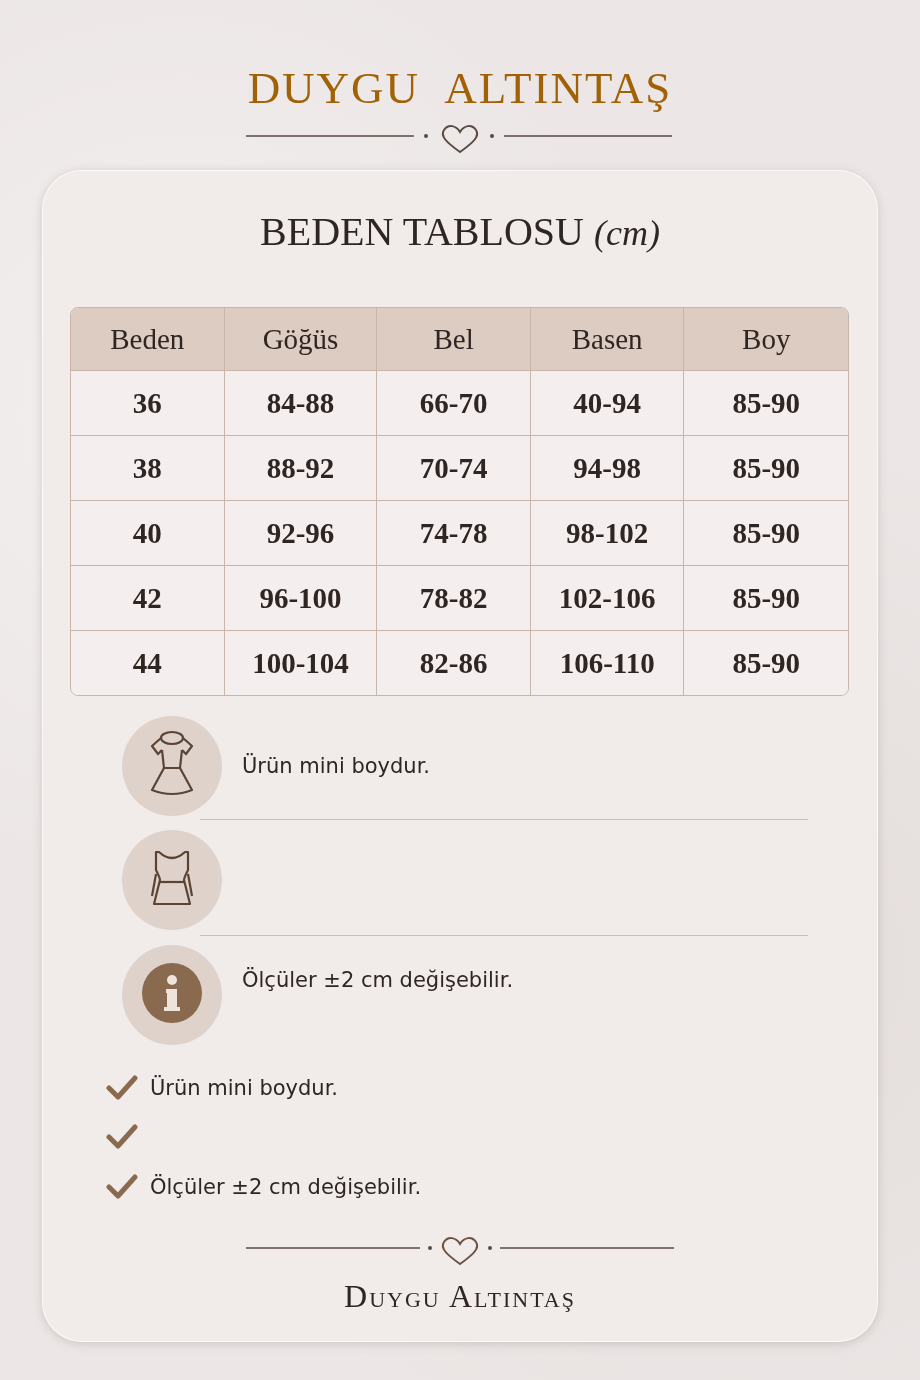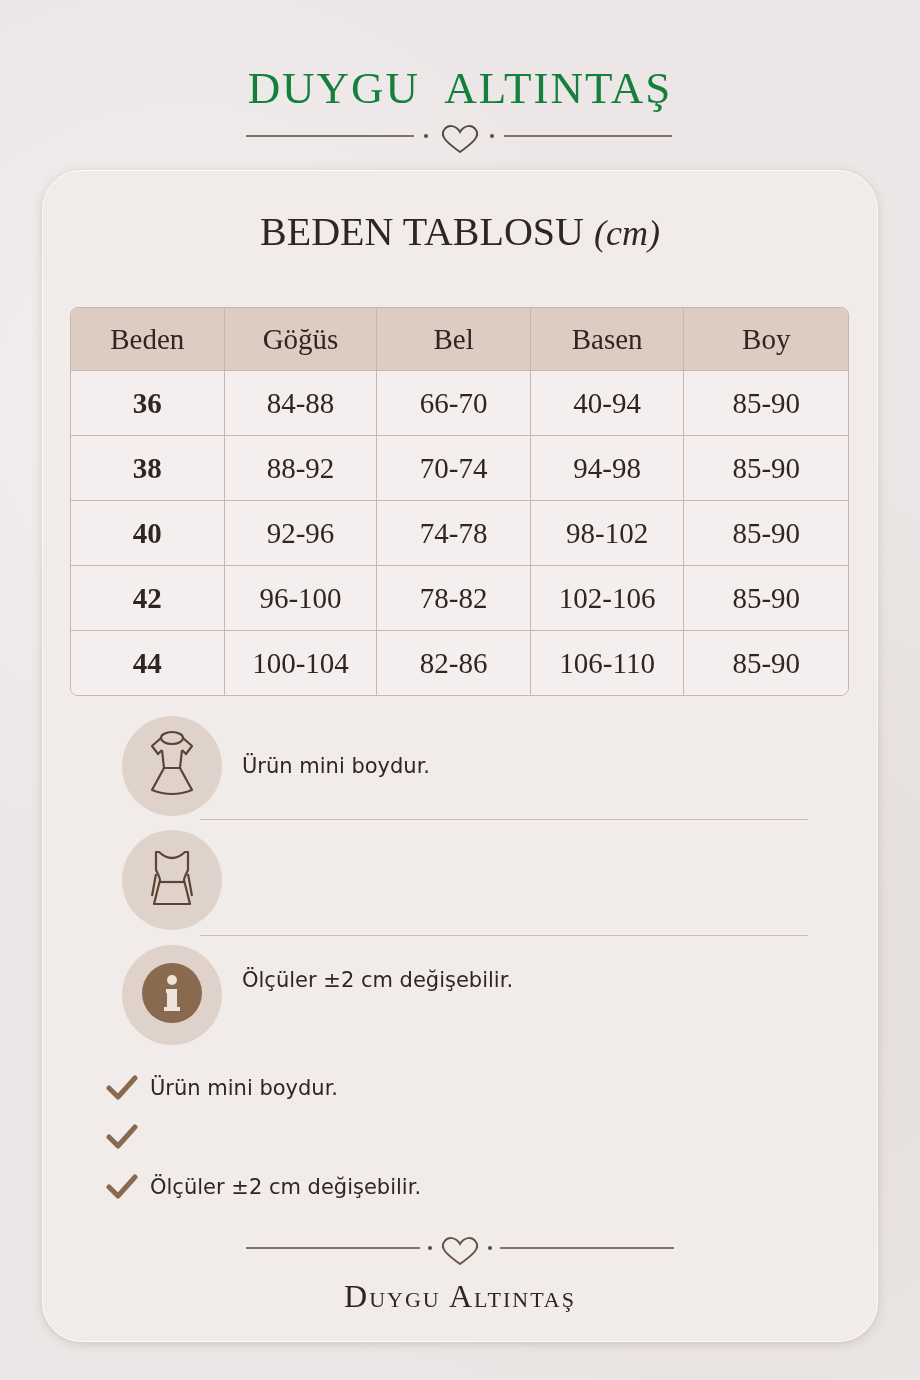--- a/index.html
+++ b/index.html
@@ -7,21 +7,21 @@
     width: 920px; height: 1380px; position: relative; overflow: hidden;
     background: #ece7e6;
     background-image:
       radial-gradient(circle at 20% 30%, rgba(255,255,255,0.35) 0, rgba(255,255,255,0) 40%),
       radial-gradient(circle at 80% 70%, rgba(210,200,198,0.35) 0, rgba(210,200,198,0) 45%);
     color: #2f2623;
   }
   .brand-top {
     position: absolute; top: 62px; left: 0; width: 920px; text-align: center;
     font-family: "Liberation Serif", serif; font-size: 45px; letter-spacing: 2px;
-    color: #15803d;
+    color: #a16207;
   }
   .ornament {
     position: absolute; left: 0; width: 920px; height: 30px;
   }
   .ornament svg { display: block; margin: 0 auto; }
   .card {
     position: absolute; left: 42px; top: 170px; width: 836px; height: 1172px;
     border-radius: 40px;
     background: #f1ebea;
     box-shadow: 0 2px 10px rgba(120,100,95,0.25), inset 0 0 0 1px rgba(255,255,255,0.7);
@@ -33,21 +33,21 @@
   .table-title .unit { font-style: italic; font-size: 36px; }
   .size-table {
     position: absolute; left: 70px; top: 287px; width: 779px;
     border-collapse: separate; border-spacing: 0;
     border: 1px solid #c9b6ab; border-radius: 8px; overflow: hidden;
     font-family: "Liberation Serif", serif;
     margin-top: 20px;
   }
   .size-table th, .size-table td {
     text-align: center; border-right: 1px solid #c9b6ab; border-bottom: 1px solid #c9b6ab;
-    font-size: 29px; color: #2f2623; padding: 0;
+    font-size: 29px; color: #2f2623; padding: 0; font-weight: bold;
   }
   .size-table th:last-child, .size-table td:last-child { border-right: none; }
   .size-table tr:last-child td { border-bottom: none; }
   .size-table th { background: #ddccc1; height: 62px; font-weight: normal; }
   .size-table td { background: #f4efee; height: 64px; text-align: center; }
   .size-table td.size { font-weight: bold; }
   .col0 { width: 153px; } .col1 { width: 152px; } .col2 { width: 153px; } .col3 { width: 153px; } .col4 { width: 164px; }
 
   .feature {
     position: absolute; left: 122px; width: 690px; height: 100px;

